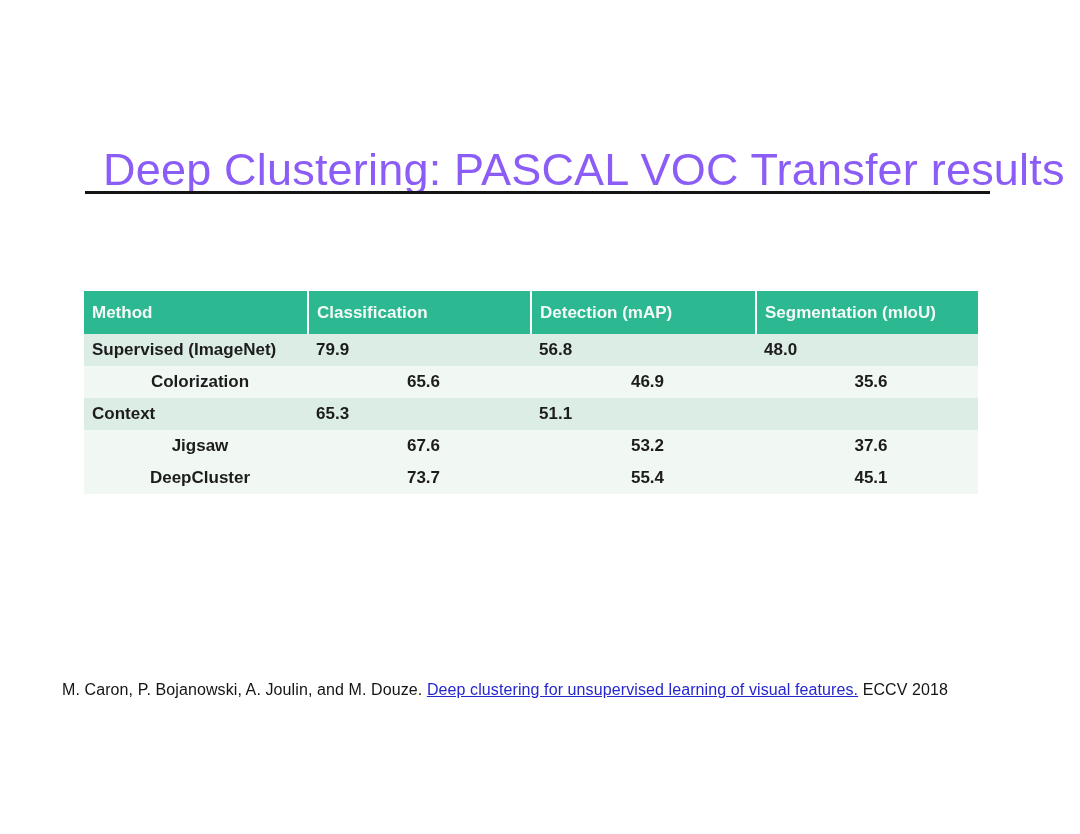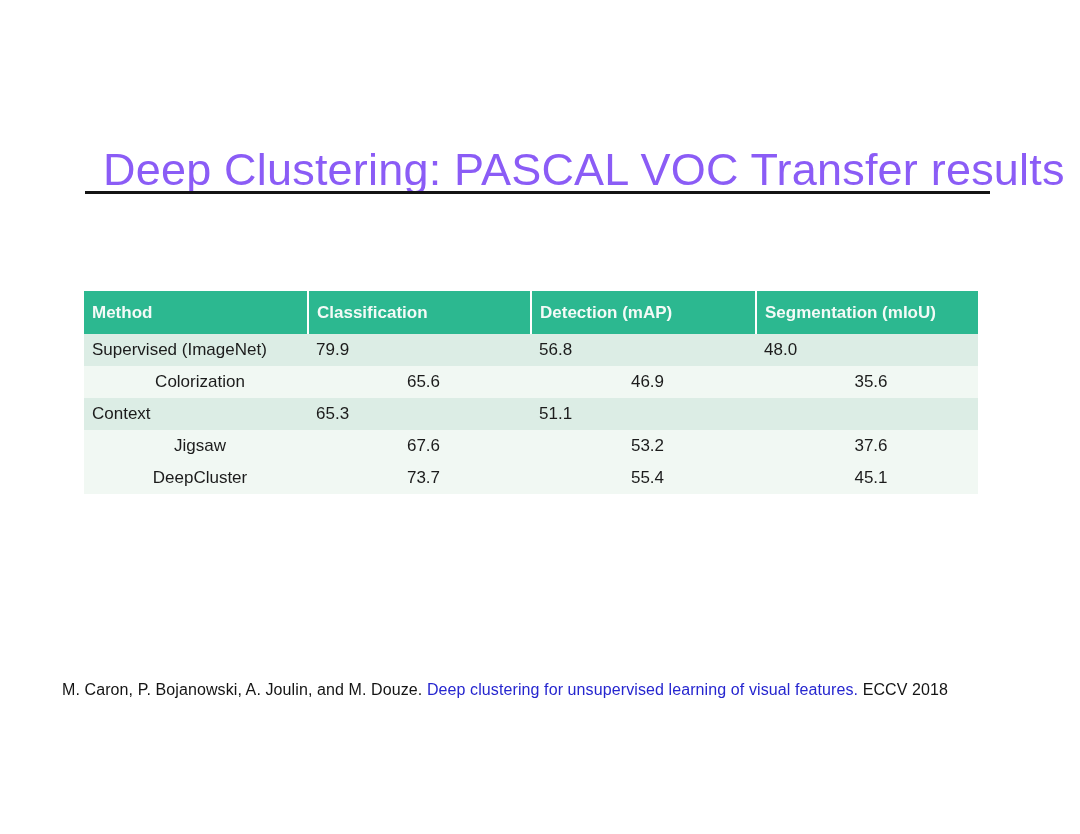--- a/index.html
+++ b/index.html
@@ -57,34 +57,36 @@
     border-right: 2px solid #ffffff;
     white-space: nowrap;
     overflow: hidden;
   }
   .results-table th:last-child { border-right: none; }
   .results-table td {
     height: 32px;
     padding: 0 0 0 8px;
     white-space: nowrap;
     overflow: hidden;
+    font-weight: bold;
   }
   .results-table tr.row-odd td  { background: var(--row-odd, #dcede5); }
   .results-table tr.row-even td { background: var(--row-even, #f1f8f3); text-align: center; }
   .citation {
     position: absolute;
     left: 62px;
     top: 681px;
     font-size: 16px;
     color: #141414;
     white-space: nowrap;
     letter-spacing: 0.1px;
   }
   .citation-link {
     color: var(--link-color, #2626cf);
+    text-decoration: underline;
     cursor: pointer;
   }
 </style>
 </head>
 <body>
 
 <div class="slide">
 
   <div class="page-title">Deep Clustering: PASCAL VOC Transfer results</div>
   <div class="title-underline"></div>

